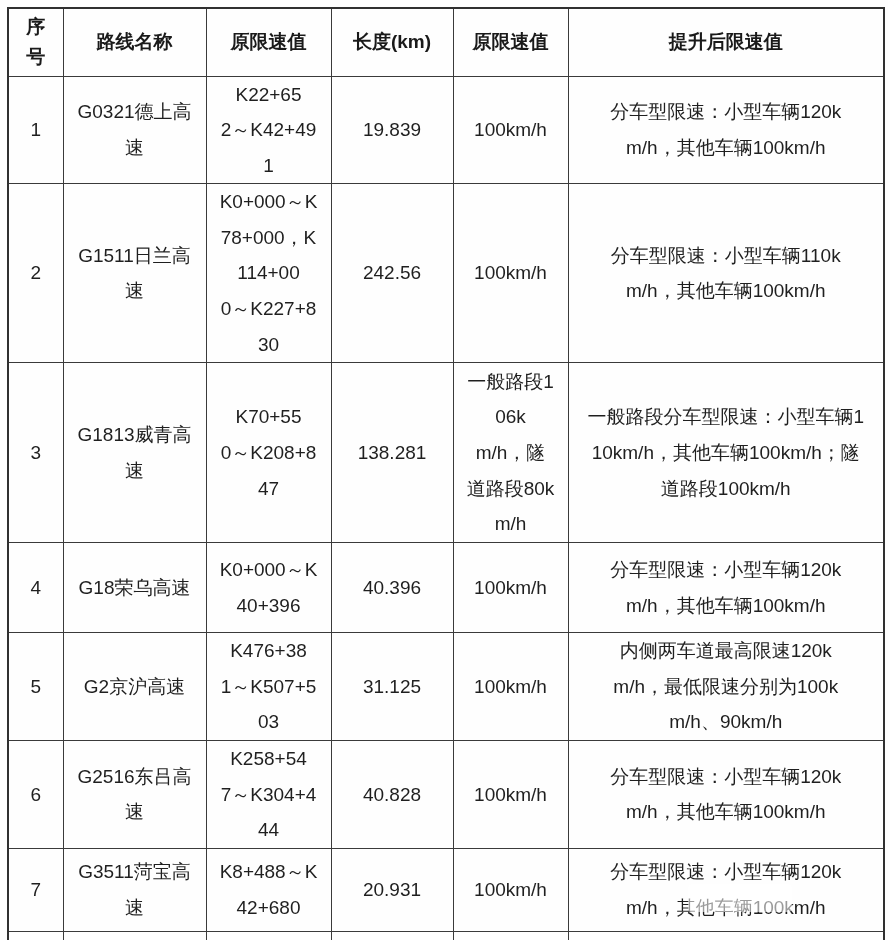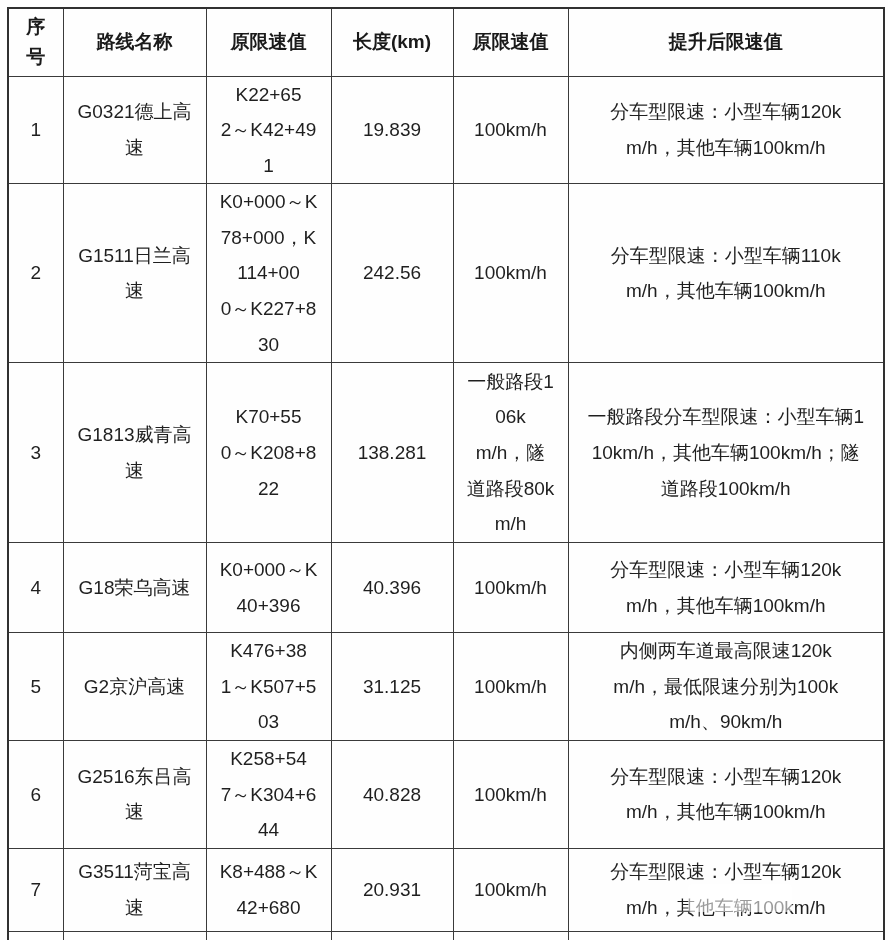--- a/index.html
+++ b/index.html
@@ -118,21 +118,21 @@
         <td>100km/h</td>
         <td>分车型限速：小型车辆110k
 m/h，其他车辆100km/h</td>
       </tr>
       <tr class="row-2">
         <td>3</td>
         <td>G1813威青高
 速</td>
         <td>K70+55
 0～K208+8
-22</td>
+47</td>
         <td>138.281</td>
         <td>一般路段1
 06k
 m/h，隧
 道路段80k
 m/h</td>
         <td>一般路段分车型限速：小型车辆1
 10km/h，其他车辆100km/h；隧
 道路段100km/h</td>
       </tr>
@@ -156,21 +156,21 @@
         <td>100km/h</td>
         <td>内侧两车道最高限速120k
 m/h，最低限速分别为100k
 m/h、90km/h</td>
       </tr>
       <tr class="row-5">
         <td>6</td>
         <td>G2516东吕高
 速</td>
         <td>K258+54
-7～K304+6
+7～K304+4
 44</td>
         <td>40.828</td>
         <td>100km/h</td>
         <td>分车型限速：小型车辆120k
 m/h，其他车辆100km/h</td>
       </tr>
       <tr class="row-6">
         <td>7</td>
         <td>G3511菏宝高
 速</td>

